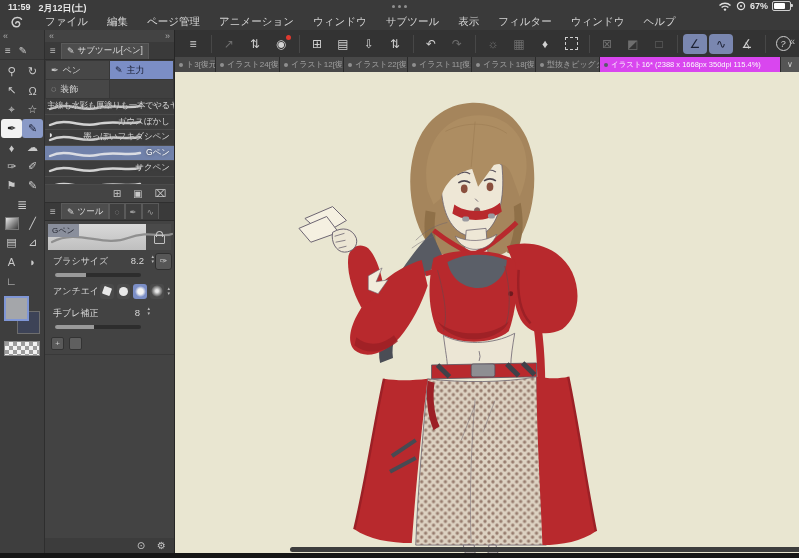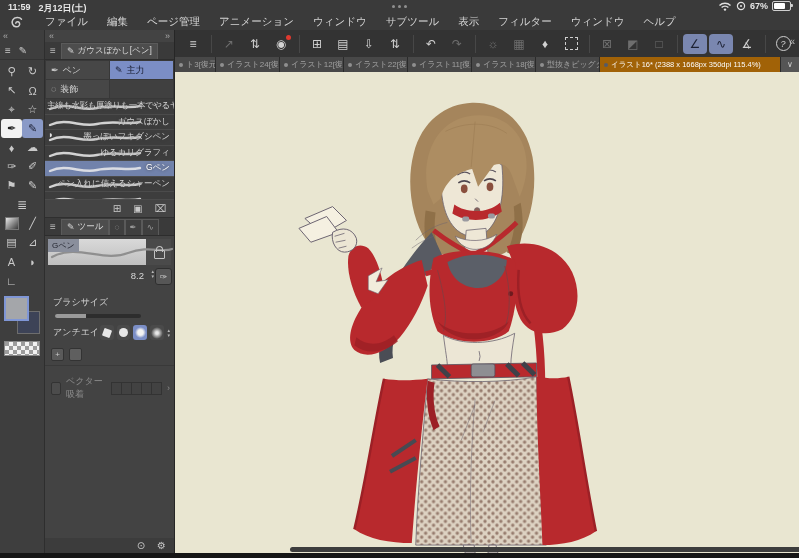--- a/index.html
+++ b/index.html
@@ -65,21 +65,21 @@
   .list-footer{height:17px;display:flex;justify-content:flex-end;align-items:center;gap:12px;padding-right:8px;
                background:#444;color:#c9c9c9;font-size:10px;border-bottom:1px solid #2f2f2f;}
   
   .tp-preview{height:26px;margin:3px 3px 0 3px;position:relative;background:#4a4a4a;}
   .tp-strip{position:absolute;left:0;top:0;width:98px;height:26px;background:linear-gradient(180deg,#d9d9d9,#bfbfbf);}
   .tp-strip svg{position:absolute;left:0;top:0;}
   .tp-chip{position:absolute;left:0;top:0;background:#8a8f9c;color:#20222c;font-size:8px;padding:1px 4px;}
   .lock{position:absolute;right:6px;top:11px;width:9px;height:7px;border:1px solid #c2c2c2;border-radius:1px;}
   .lock:before{content:"";position:absolute;left:1px;top:-5px;width:5px;height:5px;border:1px solid #c2c2c2;border-bottom:none;border-radius:4px 4px 0 0;}
   .prow{position:relative;padding:5px 6px 1px 8px;color:#d8d8d8;font-size:9px;}
-  .prow .plabel{display:inline-block;max-width:72px;overflow:hidden;white-space:nowrap;margin-top:26px;}
+  .prow .plabel{display:inline-block;max-width:72px;overflow:hidden;white-space:nowrap;}
   .prow .pval{position:absolute;right:30px;top:5px;font-size:9.5px;}
   .stepper{position:absolute;right:20px;top:4px;display:flex;flex-direction:column;line-height:5px;font-size:5px;color:#bbb;}
   .sidebtn{position:absolute;right:2px;top:3px;width:15px;height:15px;background:#565656;border:1px solid #2f2f2f;border-radius:3px;
            display:flex;align-items:center;justify-content:center;font-size:9px;color:#ccc;}
   .track{margin:3px 0 2px 2px;width:86px;height:4px;background:#2d2d2d;border-radius:2px;overflow:hidden;}
   .track i{display:block;height:100%;background:#9a9a9a;}
   .aa-row{display:flex;align-items:center;gap:3px;padding:4px 4px 3px 8px;color:#d8d8d8;font-size:9px;}
   .aa-label{max-width:44px;overflow:hidden;white-space:nowrap;}
   .aa-btn{width:15px;height:15px;border-radius:3px;display:flex;align-items:center;justify-content:center;background:#4a4a4a;}
   .aa-btn.on{background:#7b8ec6;}
@@ -110,21 +110,21 @@
   .tb.dash:before{content:"";width:11px;height:11px;border:1px dashed #cfcfcf;}
   .tb.circ{color:#cfcfcf;}
   .tb.circ b{width:13px;height:13px;border:1px solid #cfcfcf;border-radius:50%;font-size:9px;font-weight:normal;
              display:flex;align-items:center;justify-content:center;font-style:italic;}
   .tb-right{position:absolute;right:4px;top:6px;font-size:10px;color:#bdbdbd;}
   
   .tabbar{position:absolute;left:0;top:27px;width:624px;height:15px;background:#2b2b2b;display:flex;}
   .dtab{height:15px;display:flex;align-items:center;gap:3px;background:#484848;border-right:1px solid #2b2b2b;
         color:#a0a0a0;font-size:8px;padding:0 4px;box-sizing:border-box;overflow:hidden;white-space:nowrap;flex:none;}
   .dtab .dot{width:4px;height:4px;border-radius:50%;background:#8f8f8f;flex:none;}
-  .dtab.active{background:#a16207;color:#fbfbfb;font-size:7.5px;}
+  .dtab.active{background:#d946ef;color:#fbfbfb;font-size:7.5px;}
   .dtab.active .dot{background:#555a68;}
   .tab-chevron{width:18px;height:15px;background:#555;display:flex;align-items:center;justify-content:center;color:#cfcfcf;font-size:8px;flex:none;}
   
   .canvas{position:absolute;left:0;top:42px;width:624px;height:481px;background:#e9e6d1;overflow:hidden;}
   .hscroll{position:absolute;left:115px;top:475px;width:509px;height:5px;background:#3d3d3d;border-radius:3px 0 0 3px;}
 </style>
 </head>
 <body>
 
 <div class="statusbar">
@@ -258,21 +258,21 @@
 <div class="panelcol">
   <div class="pc-top">
     <span>«</span>
     <span>»</span>
   </div>
 
   <div class="panel-tabs">
     <span class="ptab-menu">≡</span>
     <span class="ptab">
       <span class="pi">✎</span>
-      <span>ガウスぼかし[ペン]</span>
+      <span>サブツール[ペン]</span>
     </span>
   </div>
   <div class="group-grid">
     <div class="gcell">
         <span class="gi">✒</span>
         <span>ペン</span>
       </div>
       <div class="gcell active">
         <span class="gi">✎</span>
         <span>主力</span>
@@ -301,40 +301,33 @@
         <span class="badge"></span>
         <span class="bname">ガウスぼかし</span>
       </div>
       <div class="brush-row">
         <svg width="96" height="13" viewBox="0 0 96 13">
           <path d="M3,9 C20,1 34,12 50,8 C66,4 80,9 93,6" fill="none" stroke="#ececec" stroke-width="2.4" stroke-linecap="round" opacity="0.85"></path>
         </svg>
         <span class="badge">◗</span>
         <span class="bname">墨っぽいフキダシペン</span>
       </div>
-      <div class="brush-row">
-        <svg width="96" height="13" viewBox="0 0 96 13">
-          <path d="M3,9 C20,1 34,12 50,8 C66,4 80,9 93,6" fill="none" stroke="#ececec" stroke-width="2.4" stroke-linecap="round" opacity="0.85"></path>
-        </svg>
-        <span class="badge"></span>
-        <span class="bname">ゆるカリグラフィ</span>
-      </div>
       <div class="brush-row sel">
         <svg width="96" height="13" viewBox="0 0 96 13">
           <path d="M3,9 C20,1 34,12 50,8 C66,4 80,9 93,6" fill="none" stroke="#ececec" stroke-width="2.4" stroke-linecap="round" opacity="0.85"></path>
         </svg>
         <span class="badge"></span>
         <span class="bname">Gペン</span>
       </div>
       <div class="brush-row">
         <svg width="96" height="13" viewBox="0 0 96 13">
           <path d="M3,9 C20,1 34,12 50,8 C66,4 80,9 93,6" fill="none" stroke="#ececec" stroke-width="2.4" stroke-linecap="round" opacity="0.85"></path>
         </svg>
         <span class="badge"></span>
-        <span class="bname">ペン入れに使えるシャーペン</span>
+        <span class="bname">サクペン</span>
       </div>
       <div class="brush-row partial">
         <svg width="96" height="13" viewBox="0 0 96 13">
           <path d="M3,9 C20,1 34,12 50,8 C66,4 80,9 93,6" fill="none" stroke="#ececec" stroke-width="2.4" stroke-linecap="round" opacity="0.85"></path>
         </svg>
         <span class="badge"></span>
         <span class="bname"></span>
       </div>
   </div>
   <div class="list-footer">
@@ -390,38 +383,37 @@
       </span>
     <span class="aa-btn">
         <i class="aa-dot3"></i>
       </span>
     <span class="aa-step">
         <span>▴</span>
         <span>▾</span>
       </span>
   </div>
 
+  <div class="prow">
+    <span class="plabel">手ブレ補正</span>
+    <span class="pval" style="right:34px">8</span>
+    <span class="stepper" style="right:24px">
+        <span>▴</span>
+        <span>▾</span>
+      </span>
+    <div class="track">
+        <i style="width:45%"></i>
+      </div>
+  </div>
 
   <div class="chk-row">
     <span class="plusbox">+</span>
     <span class="chk"></span>
   </div>
 
-  <div class="chk-row dim">
-    <span class="chk"></span>
-    <span>ベクター吸着</span>
-    <span class="seg">
-        <i></i>
-        <i></i>
-        <i></i>
-        <i></i>
-        <i></i>
-      </span>
-    <span>›</span>
-  </div>
 </div>
 
 <div class="tp-footer">
   <span>⊙</span>
   <span>⚙</span>
 </div>
 
 <div class="canvascol">
   <div class="maintoolbar">
     <span class="tb">

